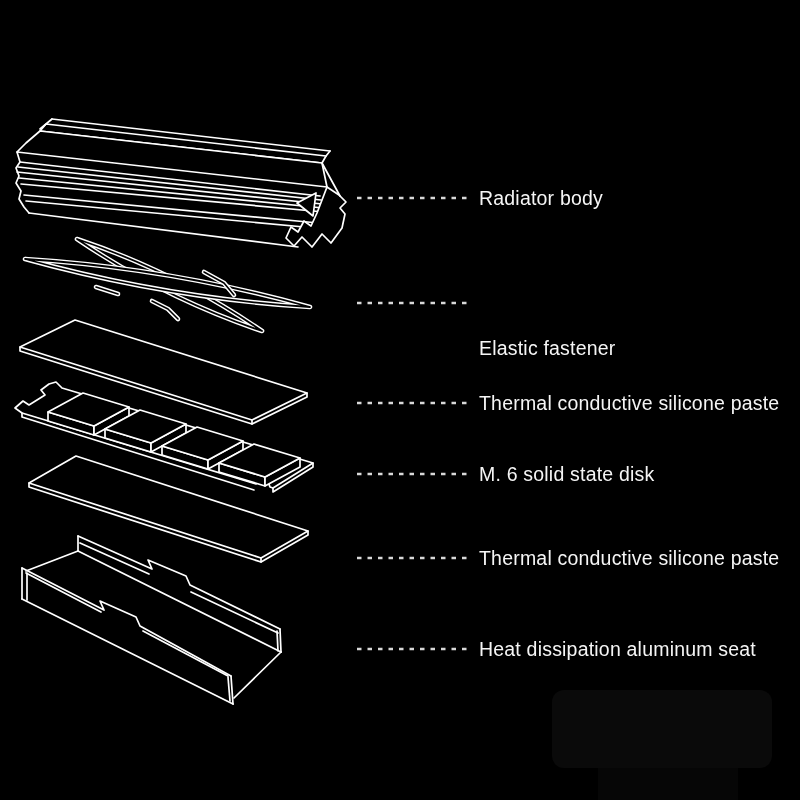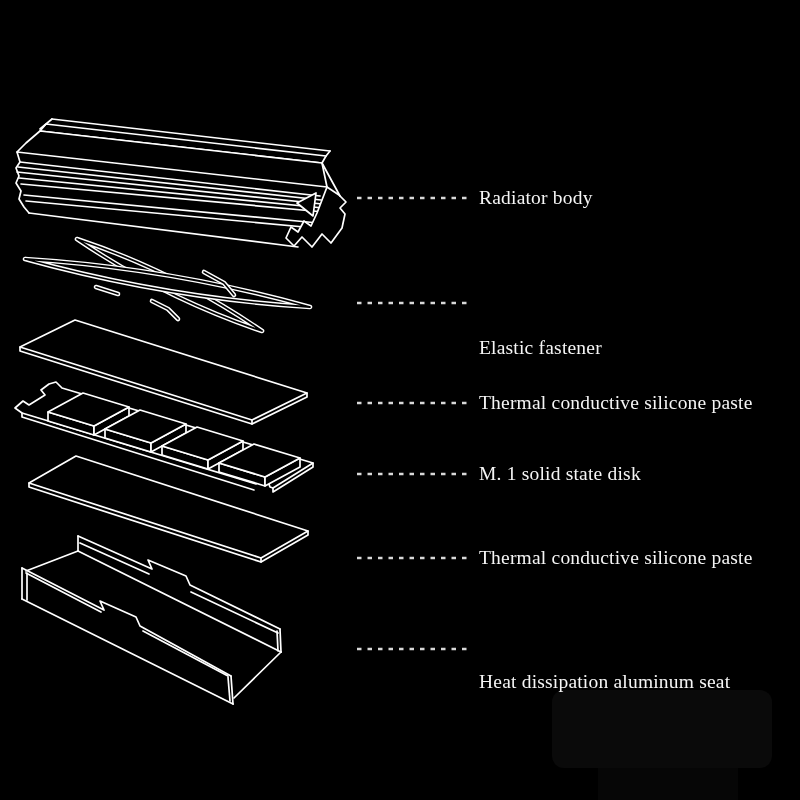--- a/index.html
+++ b/index.html
@@ -1,18 +1,18 @@
 <!DOCTYPE html>
 <html><head>
 <meta charset="utf-8">
 <style>
   html,body{margin:0;padding:0;background:#000;}
   .canvas{
     position:relative;width:800px;height:800px;background:#000;overflow:hidden;
-    font-family:Liberation Serif, serif;
+    font-family:Liberation Sans, sans-serif;
   }
   svg.diagram{position:absolute;left:0;top:0;}
   .part-label{
     position:absolute;left:479px;height:26px;line-height:26px;
     color:#f5f5f5;font-size:19.5px;white-space:nowrap;letter-spacing:0.2px;
   }
   
   .face{fill:#000;stroke:#fff;stroke-width:1.7;stroke-linejoin:round;}
   .ln{fill:none;stroke:#fff;stroke-width:1.7;stroke-linejoin:round;stroke-linecap:round;}
   .wire-o{fill:#000;stroke:#fff;stroke-width:4.6;stroke-linejoin:round;stroke-linecap:round;}
@@ -149,16 +149,16 @@
       <line class="leader" x1="357" y1="403" x2="469" y2="403"></line>
       <line class="leader" x1="357" y1="474" x2="469" y2="474"></line>
       <line class="leader" x1="357" y1="558" x2="469" y2="558"></line>
       <line class="leader" x1="357" y1="649" x2="469" y2="649"></line>
     </g>
   </svg>
 
   <div class="part-label" style="top:185px;">Radiator body</div>
   <div class="part-label" style="top:290px;margin-top:45px;">Elastic fastener</div>
   <div class="part-label" style="top:390px;">Thermal conductive silicone paste</div>
-  <div class="part-label" style="top:461px;">M. 1 solid state disk</div>
+  <div class="part-label" style="top:461px;">M. 6 solid state disk</div>
   <div class="part-label" style="top:545px;">Thermal conductive silicone paste</div>
-  <div class="part-label" style="top:636px;margin-top:33px;">Heat dissipation aluminum seat</div>
+  <div class="part-label" style="top:636px;">Heat dissipation aluminum seat</div>
 </div>
 
 </body></html>

